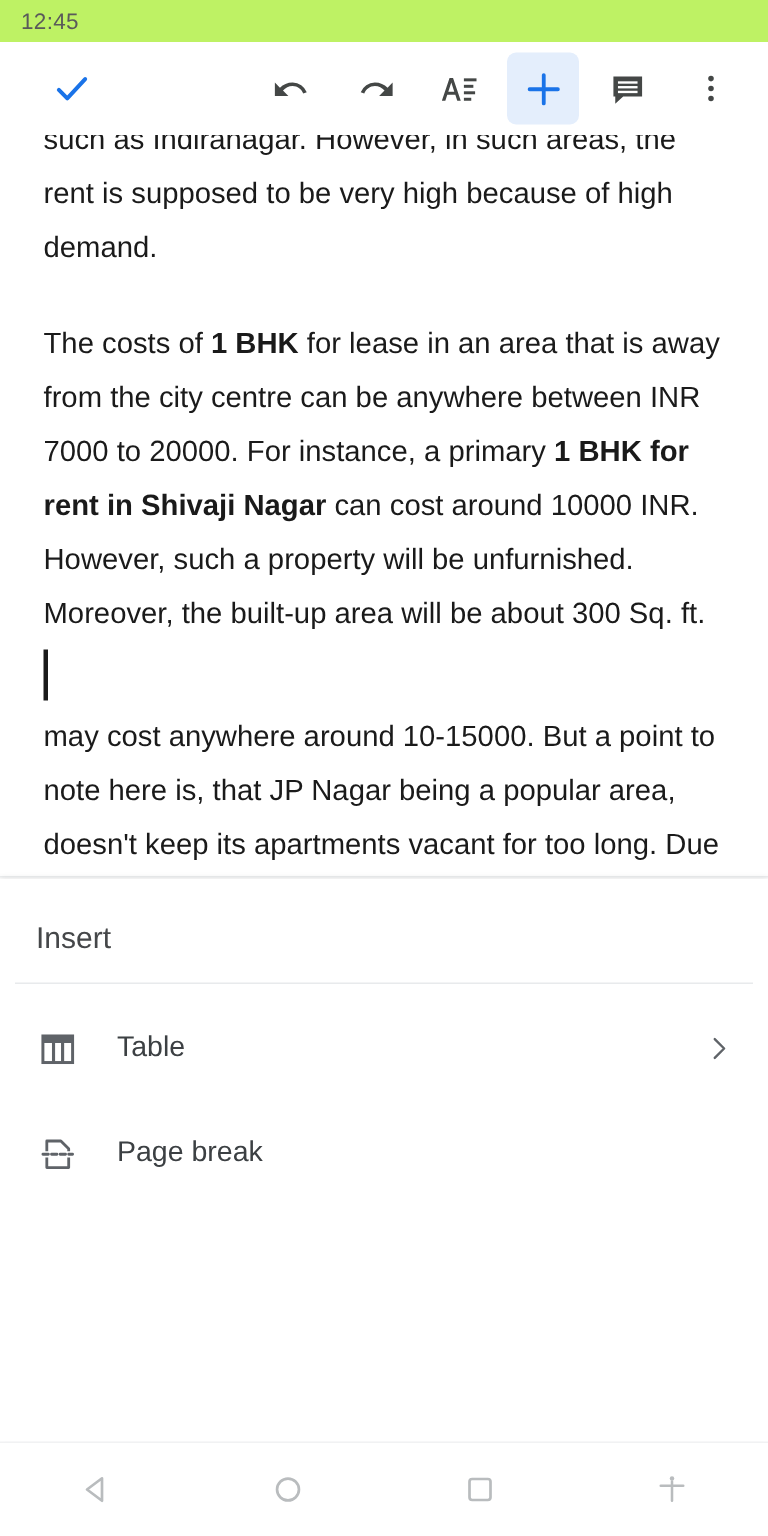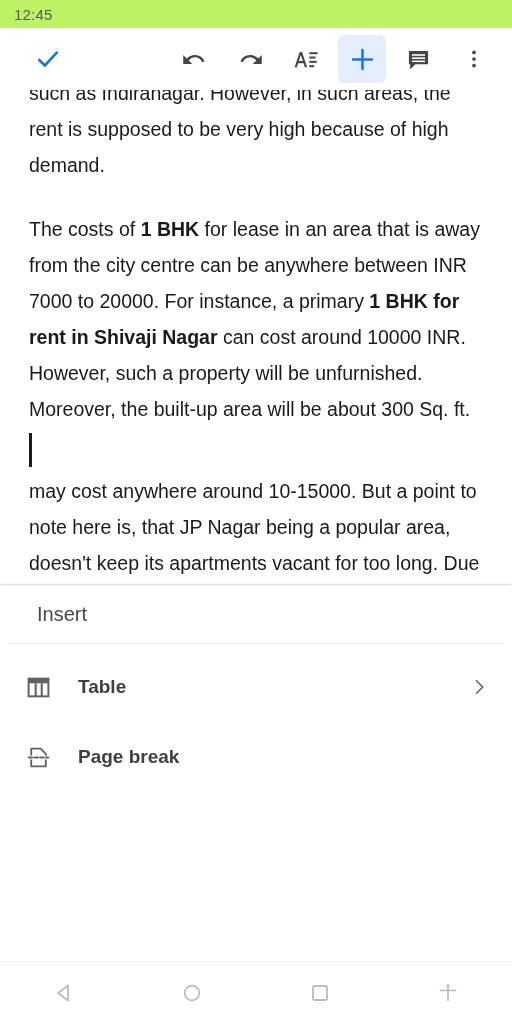--- a/index.html
+++ b/index.html
@@ -60,29 +60,28 @@
   }
   .bold { font-weight:bold; }
 
   
   .sheet {
     position:absolute; top:586px; left:0; width:512px; height:375px;
     background:#ffffff;
     box-shadow:0 -1px 4px rgba(0,0,0,.10);
   }
   .sheet-title {
-    height:57px; display:flex; align-items:center; padding-left:37px;
-    font-size:20px; color:#454749;
+    height:57px; display:flex; align-items:center; padding-left:24px;
+    font-size:20px; color:#454749;margin-top:12px;
   }
   .sheet-divider { height:1px; background:#e8eaec; margin:0 10px; }
   .menu { padding-top:8px; }
   .menu-item {
     height:70px; display:flex; align-items:center; padding:0 22px 0 20px;
     cursor:pointer;
-    font-weight:bold;
   }
   .mi-icon { width:36px; display:flex; align-items:center; justify-content:center; }
   .mi-label {
     flex:1; padding-left:22px; font-size:19px; color:#3c4043;
   }
   .mi-chev { width:22px; display:flex; align-items:center; justify-content:center; }
   .mi-chev.empty { visibility:hidden; }
 
   
   .navbar {

